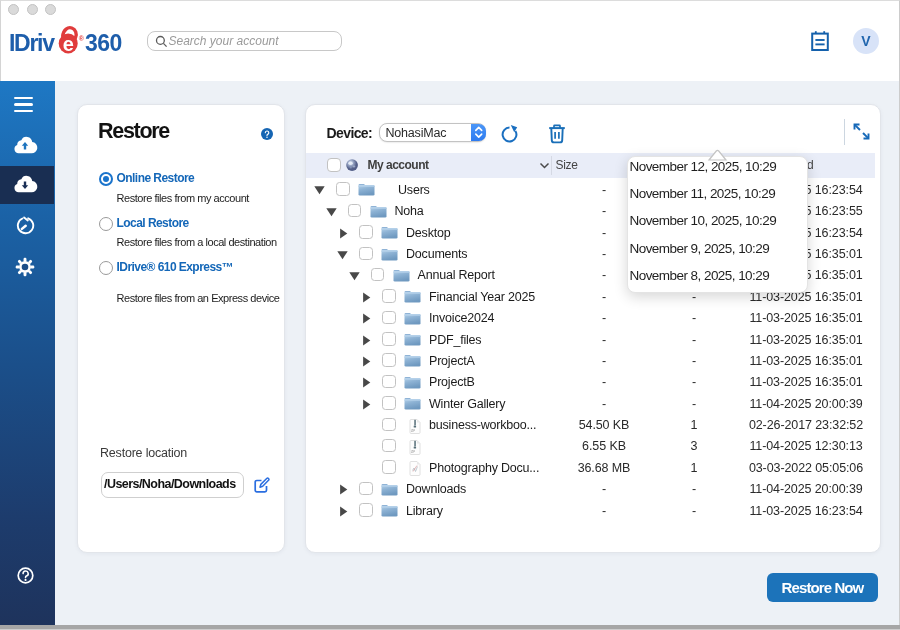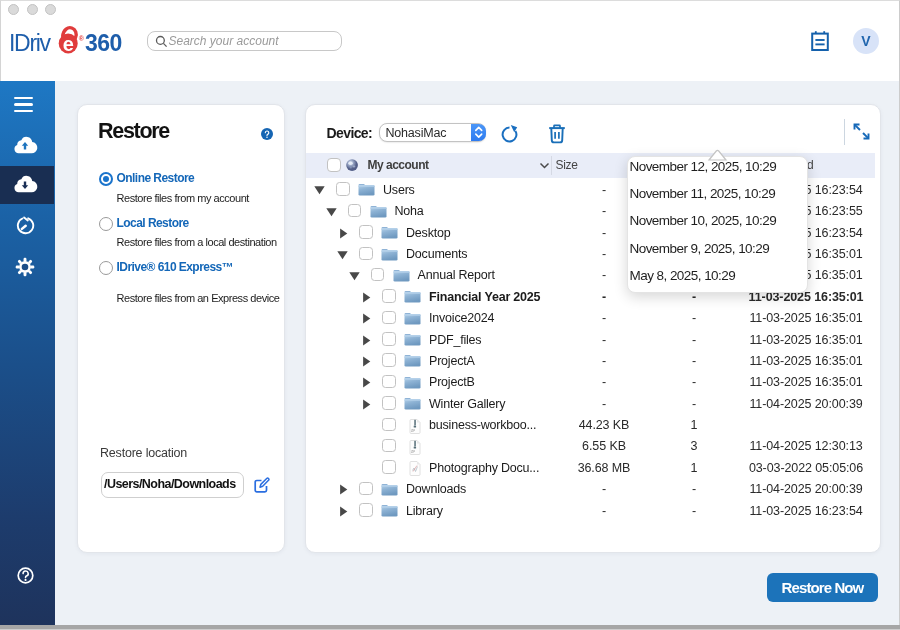--- a/index.html
+++ b/index.html
@@ -46,21 +46,21 @@
 </head>
 <body>
 <div class="win">
 
   <div class="dot" style="left:7px;"></div>
   <div class="dot" style="left:25.5px;"></div>
   <div class="dot" style="left:43.5px;"></div>
 
   <div class="header">
     <div id="logo" class="abs" style="left:12px; top:26px; width:115px; height:28px;">
-        <div style="position:absolute;left:-4px;top:3px;font-size:23px;font-weight:normal;color:#1e5eab;letter-spacing:-1.3px;">IDriv</div>
+        <div style="position:absolute;left:-4px;top:3px;font-size:23px;font-weight:bold;color:#1e5eab;letter-spacing:-1.3px;">IDriv</div>
         <svg style="position:absolute;left:44px;top:-3px;" width="28" height="34" viewBox="0 0 28 34">
           <path d="M6.8 14 C5.6 7.2, 9.6 3.4, 13.4 3.7 C17.4 4.0, 20.2 7.6, 19.5 12.2" fill="none" stroke="#e03c3c" stroke-width="3.4" stroke-linecap="round" transform="rotate(15 13 9)"></path>
           <ellipse cx="11.2" cy="19.5" rx="9.5" ry="9.9" fill="#e03c3c"></ellipse>
           <text x="11.2" y="26.6" font-size="20" font-weight="bold" fill="#fff" text-anchor="middle" font-family="Liberation Sans">e</text>
         </svg>
         <div style="position:absolute;left:65.8px;top:8px;font-size:7px;color:#e03c3c;font-weight:bold;">®</div>
         <div style="position:absolute;left:72px;top:3px;font-size:23px;font-weight:bold;color:#1e5eab;letter-spacing:-0.5px;">360</div>
       </div>
 
     <div class="abs" style="left:146px; top:29.5px; width:195px; height:20px; border:1px solid #c8c8c8; border-radius:8px; background:#fff;">
@@ -228,21 +228,21 @@
               <linearGradient id="fg" x1="0" y1="0" x2="0.35" y2="1">
                 <stop offset="0%" stop-color="#b5d2ea"></stop>
                 <stop offset="45%" stop-color="#8db2d4"></stop>
                 <stop offset="100%" stop-color="#6f99c0"></stop>
               </linearGradient>
             </defs>
             <path d="M0.5 3.2 A1.2 1.2 0 0 1 1.7 2 L5.6 2 A1.2 1.2 0 0 1 6.8 3.2 L6.8 3.6 L0.5 3.6 Z" fill="#8fb3d6"></path>
             <rect x="0.5" y="3" width="16" height="10.5" rx="1.3" fill="url(#fg)"></rect>
             <path d="M0.5 4.3 A1.3 1.3 0 0 1 1.8 3 L15.2 3 A1.3 1.3 0 0 1 16.5 4.3 L16.5 4.8 L0.5 4.8 Z" fill="#b6d2ea" opacity="0.9"></path>
           </svg></div>
-        <div class="cell" style="left:77px;">Users</div>
+        <div class="cell" style="left:92px;">Users</div>
         <div class="ccell" style="left:248px; width:100px;">-</div>
         <div class="ccell" style="left:343px; width:90px;">-</div>
         <div class="ccell" style="left:440px; width:120px;">11-03-2025 16:23:54</div>
       </div>
       <div class="row" style="top:200.28px;">
         <svg class="tri" style="left:19.5px; top:5.5px;" width="11" height="10" viewBox="0 0 11 10">
           <path d="M0.3 1.2 L10.7 1.2 L5.5 9.2 Z" fill="#484848"></path>
         </svg>
         <div class="cbx" style="left:41.5px; top:2.5px;"></div>
         <div class="abs" style="left:63.5px; top:2.5px;"><svg width="17" height="14" viewBox="0 0 17 14">
@@ -321,21 +321,21 @@
             </defs>
             <path d="M0.5 3.2 A1.2 1.2 0 0 1 1.7 2 L5.6 2 A1.2 1.2 0 0 1 6.8 3.2 L6.8 3.6 L0.5 3.6 Z" fill="#8fb3d6"></path>
             <rect x="0.5" y="3" width="16" height="10.5" rx="1.3" fill="url(#fg)"></rect>
             <path d="M0.5 4.3 A1.3 1.3 0 0 1 1.8 3 L15.2 3 A1.3 1.3 0 0 1 16.5 4.3 L16.5 4.8 L0.5 4.8 Z" fill="#b6d2ea" opacity="0.9"></path>
           </svg></div>
         <div class="cell" style="left:111.5px;">Annual Report</div>
         <div class="ccell" style="left:248px; width:100px;">-</div>
         <div class="ccell" style="left:343px; width:90px;">-</div>
         <div class="ccell" style="left:440px; width:120px;">11-03-2025 16:35:01</div>
       </div>
-      <div class="row" style="top:285.8px;font-weight:bold;">
+      <div class="row" style="top:285.8px;">
         <svg class="tri" style="left:55.5px; top:5px;" width="9" height="11" viewBox="0 0 9 11">
           <path d="M1.1 0.6 L1.1 10.4 L8.3 5.5 Z" fill="#484848"></path>
         </svg>
         <div class="cbx" style="left:76px; top:2.5px;"></div>
         <div class="abs" style="left:98px; top:2.5px;"><svg width="17" height="14" viewBox="0 0 17 14">
             <defs>
               <linearGradient id="fg" x1="0" y1="0" x2="0.35" y2="1">
                 <stop offset="0%" stop-color="#b5d2ea"></stop>
                 <stop offset="45%" stop-color="#8db2d4"></stop>
                 <stop offset="100%" stop-color="#6f99c0"></stop>
@@ -463,22 +463,23 @@
       <div class="row" style="top:414.08px;">
         <div class="cbx" style="left:76px; top:2.5px;"></div>
         <div class="abs" style="left:103px; top:3.5px;"><svg width="12" height="15" viewBox="0 0 12 15">
             <path d="M1 1.5 A1 1 0 0 1 2 0.5 L8 0.5 L11 3.5 L11 13.5 A1 1 0 0 1 10 14.5 L2 14.5 A1 1 0 0 1 1 13.5 Z" fill="#fdfdfd" stroke="#d8d8d8" stroke-width="0.8"></path>
             <path d="M8 0.5 L8 3.5 L11 3.5 Z" fill="#e8e8e8"></path>
             <rect x="5.3" y="0.8" width="1.5" height="5.4" fill="#566e78"></rect>
             <rect x="4.7" y="6.4" width="2.4" height="2.1" rx="0.5" fill="#566e78"></rect>
             <text x="2" y="13.2" font-size="2.6" fill="#8a8a8a" font-family="Liberation Sans">ZIP</text>
           </svg></div>
         <div class="cell" style="left:123px;">business-workboo...</div>
-        <div class="ccell" style="left:248px; width:100px;">44.23 KB</div>
+        <div class="ccell" style="left:248px; width:100px;">54.50 KB</div>
         <div class="ccell" style="left:343px; width:90px;">1</div>
+        <div class="ccell" style="left:440px; width:120px;">02-26-2017 23:32:52</div>
       </div>
       <div class="row" style="top:435.46000000000004px;">
         <div class="cbx" style="left:76px; top:2.5px;"></div>
         <div class="abs" style="left:103px; top:3.5px;"><svg width="12" height="15" viewBox="0 0 12 15">
             <path d="M1 1.5 A1 1 0 0 1 2 0.5 L8 0.5 L11 3.5 L11 13.5 A1 1 0 0 1 10 14.5 L2 14.5 A1 1 0 0 1 1 13.5 Z" fill="#fdfdfd" stroke="#d8d8d8" stroke-width="0.8"></path>
             <path d="M8 0.5 L8 3.5 L11 3.5 Z" fill="#e8e8e8"></path>
             <rect x="5.3" y="0.8" width="1.5" height="5.4" fill="#566e78"></rect>
             <rect x="4.7" y="6.4" width="2.4" height="2.1" rx="0.5" fill="#566e78"></rect>
             <text x="2" y="13.2" font-size="2.6" fill="#8a8a8a" font-family="Liberation Sans">ZIP</text>
           </svg></div>
@@ -548,18 +549,18 @@
   <div class="btn">Restore Now</div>
 
   <div class="caret"><svg width="19" height="11" viewBox="0 0 19 11" style="overflow:visible;">
         <path d="M1 11 L8.3 2 Q9.5 0.8 10.7 2 L18 11 Z" fill="#ffffff" stroke="#c4c4c4" stroke-width="1.2"></path>
       </svg></div>
   <div class="popup">
     <div class="item" style="top:1.9px;">November 12, 2025, 10:29</div>
     <div class="item" style="top:29px;">November 11, 2025, 10:29</div>
     <div class="item" style="top:56.4px;">November 10, 2025, 10:29</div>
     <div class="item" style="top:83.6px;">November 9, 2025, 10:29</div>
-    <div class="item" style="top:111px;">May 8, 2025, 10:29</div>
+    <div class="item" style="top:111px;">November 8, 2025, 10:29</div>
   </div>
 
   <div class="bstrip1"></div>
   <div class="bstrip2"></div>
 </div>
 
 </body></html>

